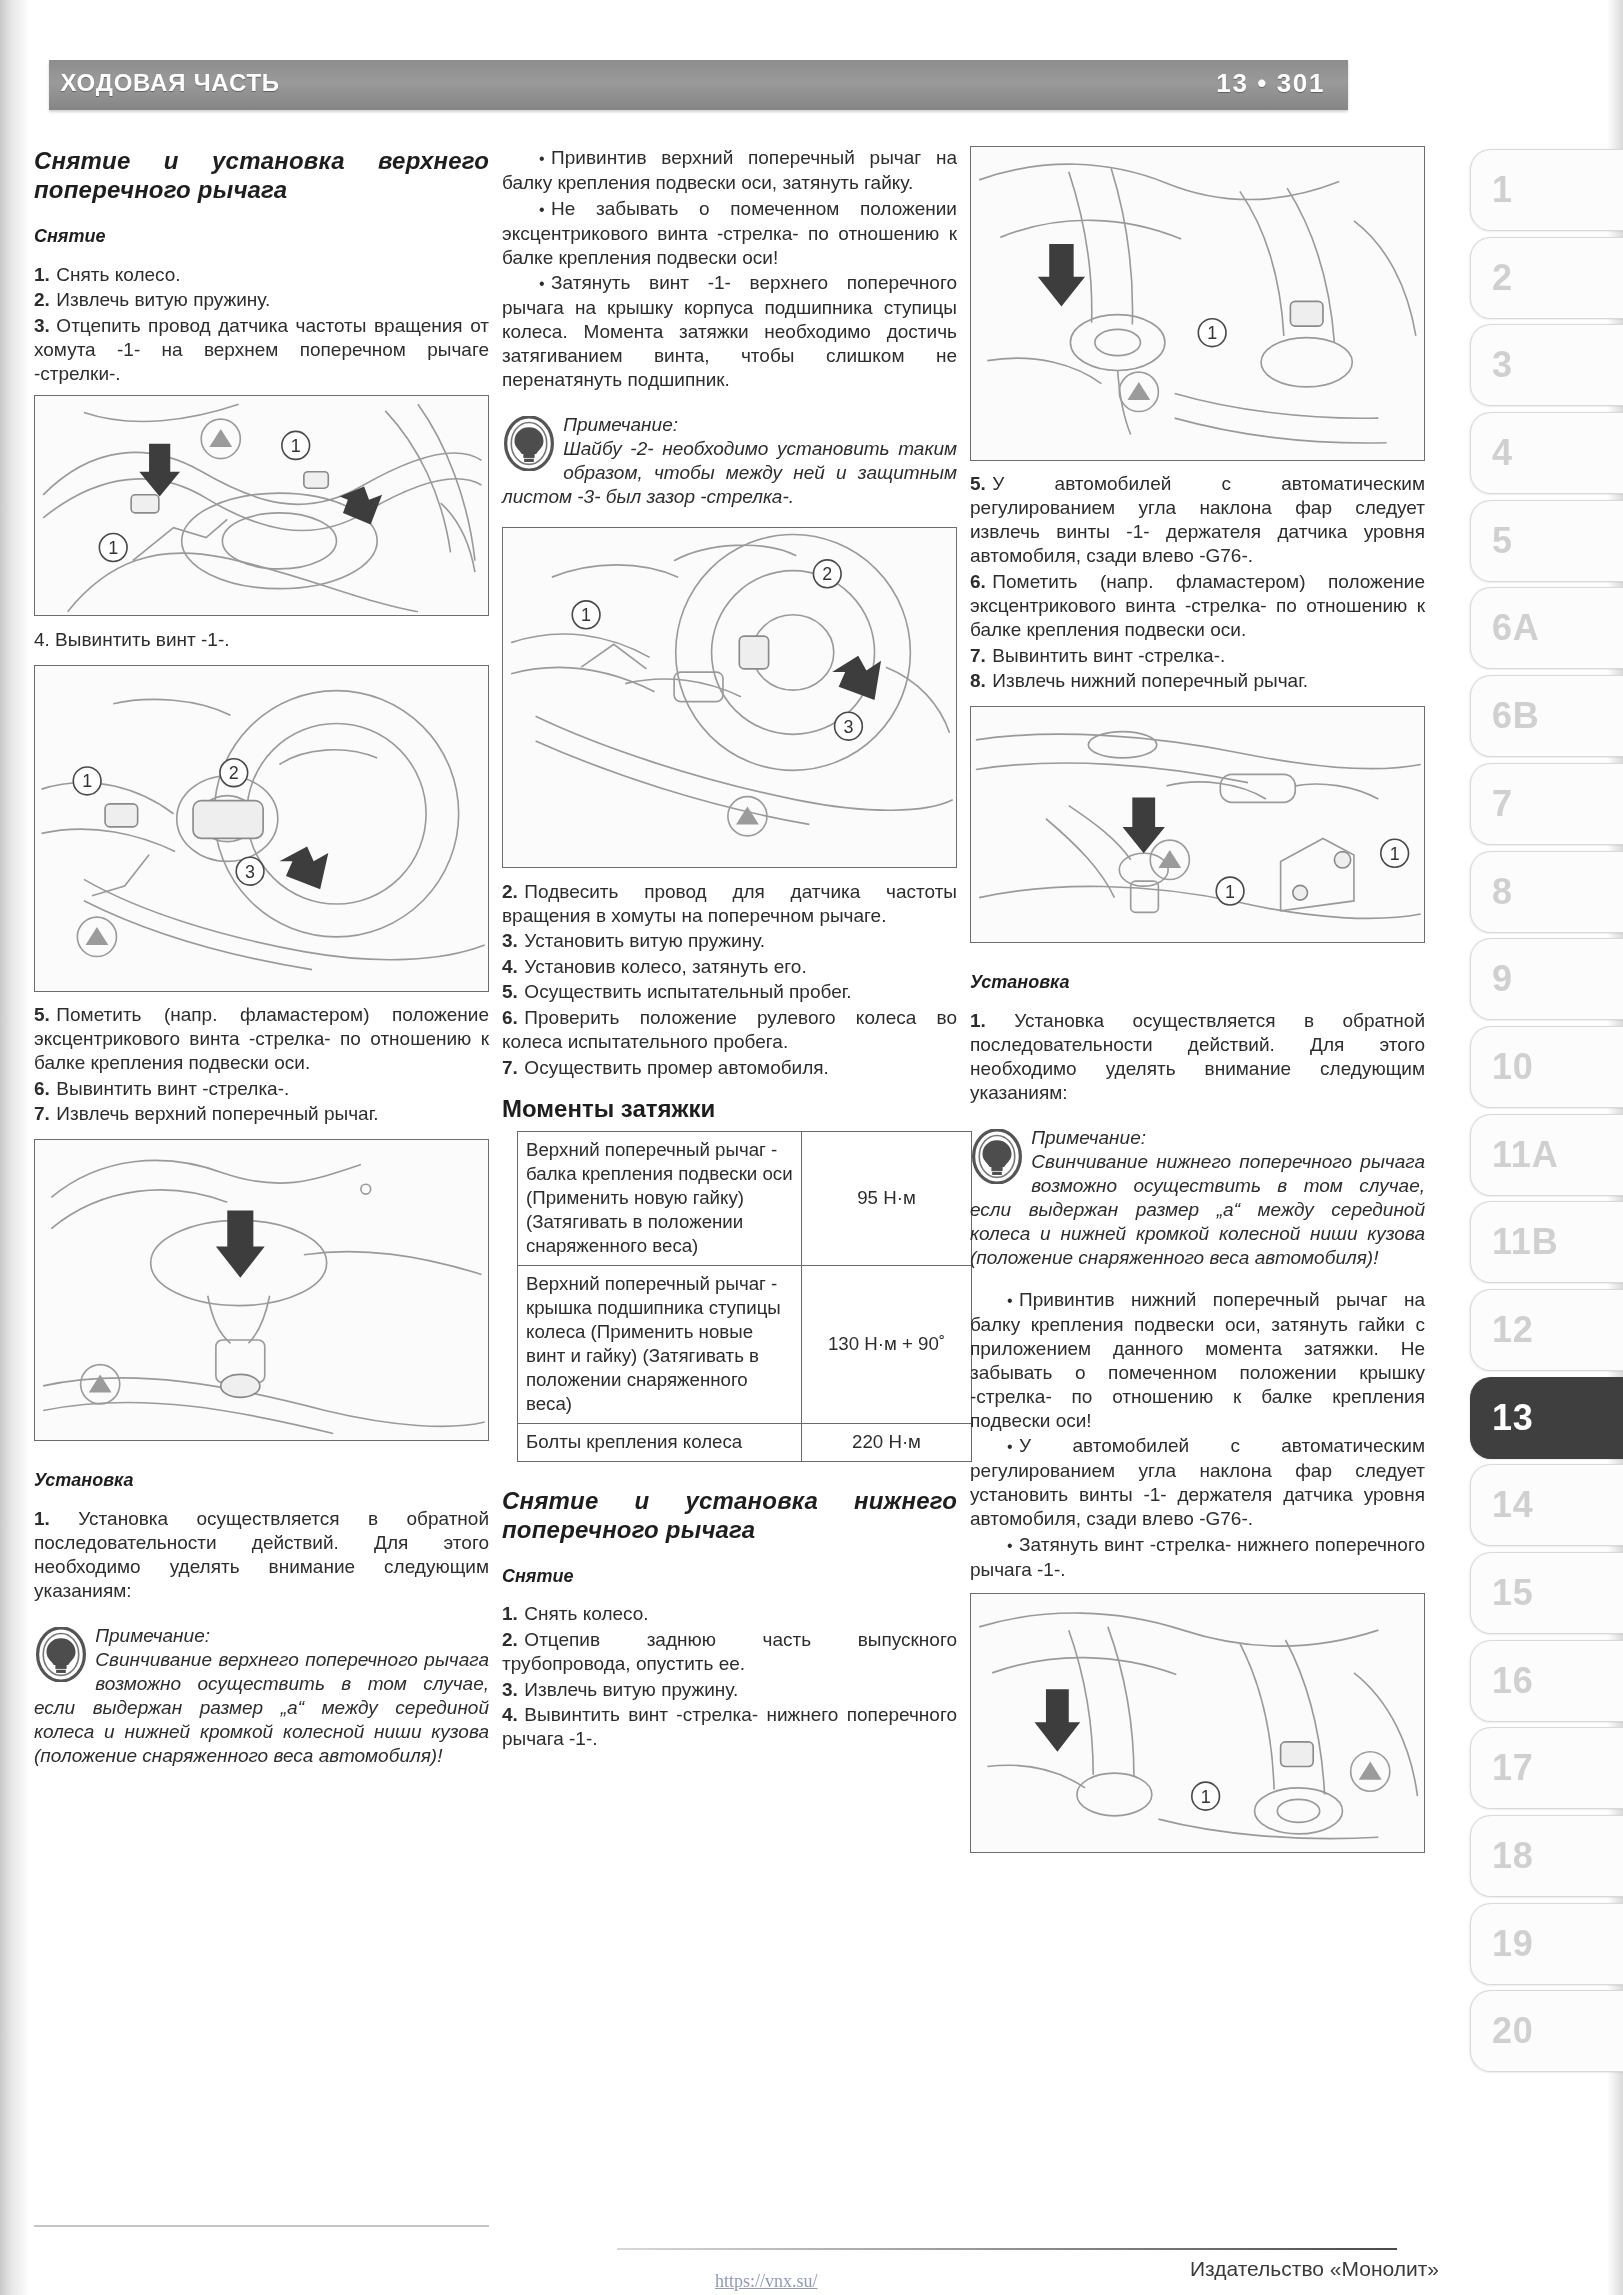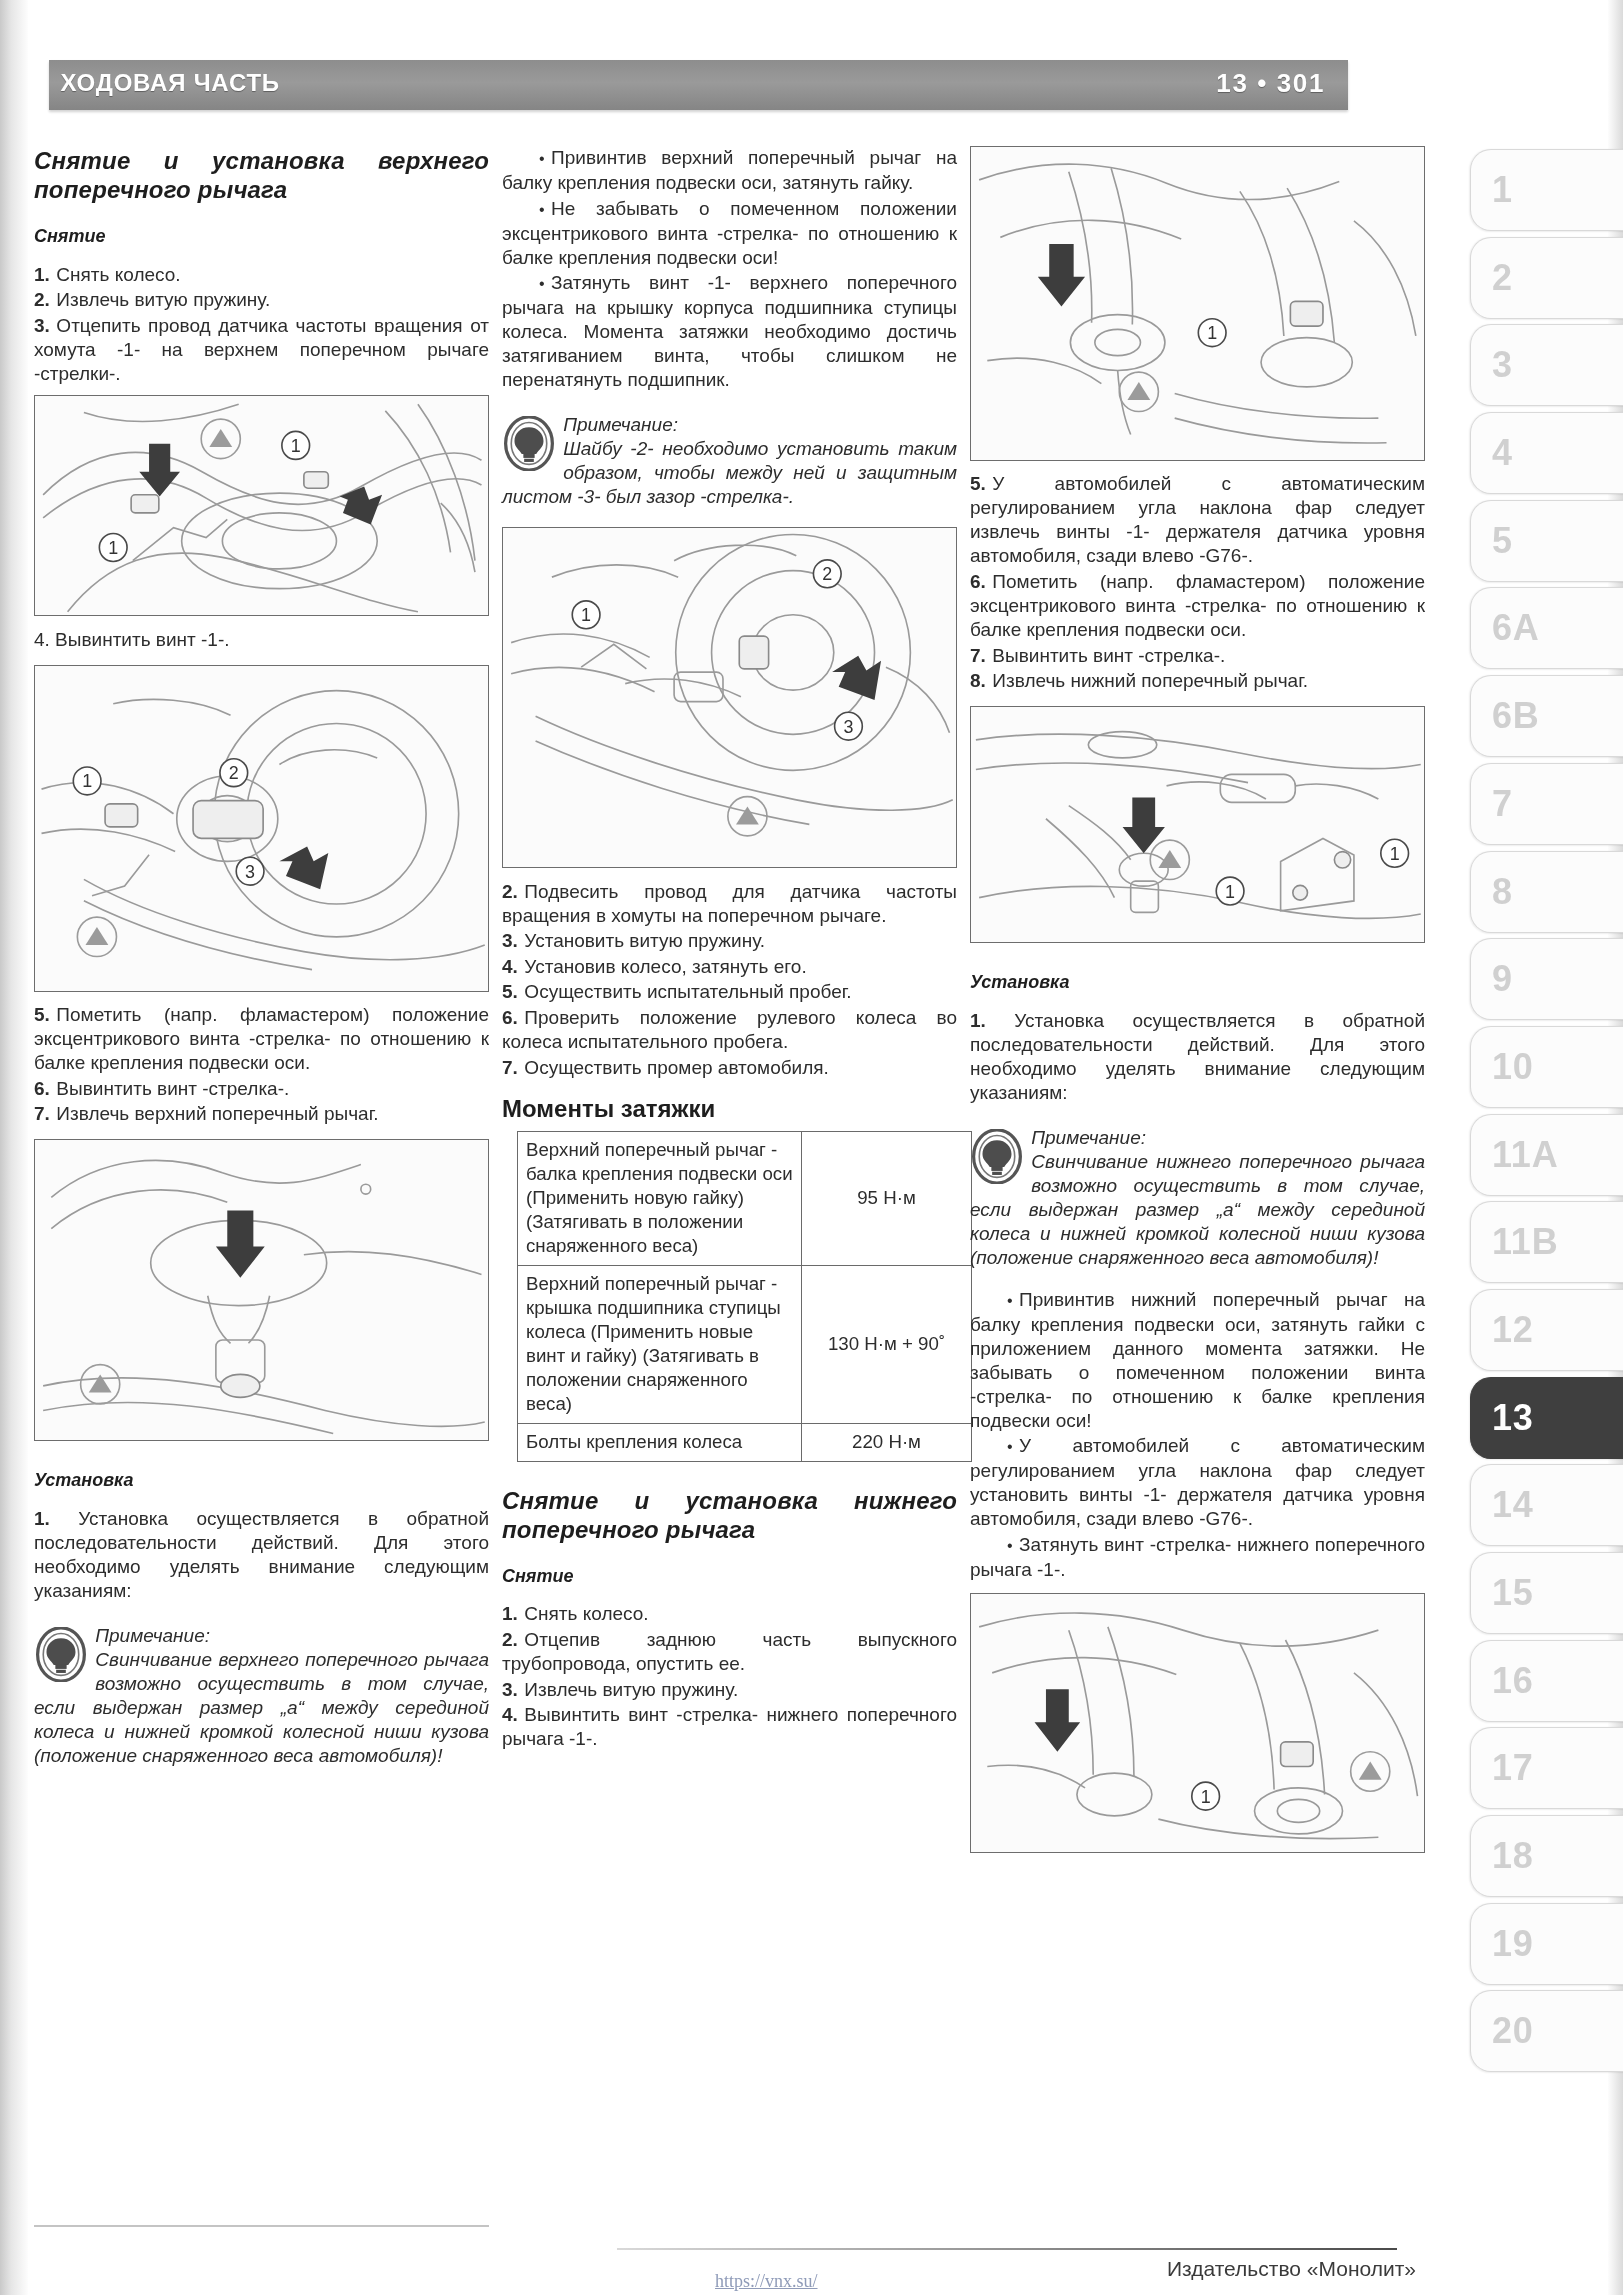--- a/index.html
+++ b/index.html
@@ -162,21 +162,21 @@
     border-color:#3f3f3f;
   }
   .tab.active .tab-label{color:#ffffff;}
 
   
   #footer-rule{
     position:absolute;left:617px;top:2248px;width:780px;height:2.4px;
     background:linear-gradient(to right,#d9d9d9,#4a4a4a);
   }
   #footer-text{
-    position:absolute;right:208px;top:2257px;
+    position:absolute;right:185px;top:2257px;
     font-size:21px;color:#3a3a3a;
   }
   #watermark{
     position:absolute;left:715px;top:2271px;
     font-family:"Liberation Serif", serif;
     font-size:18px;color:#8f9bb8;
     text-decoration:underline;
   }
   #col1-bottom-rule{
     position:absolute;left:34px;top:2225px;width:455px;height:1.6px;
@@ -543,21 +543,21 @@
           <path d="M31 14 C 42 14 49 22 49 31 C 49 39 43 42 40 47 L22 47 C19 42 13 39 13 31 C13 22 20 14 31 14 Z" fill="#4d4d4d"></path>
           <rect x="24" y="47" width="14" height="5" fill="#4d4d4d"></rect>
           <rect x="25" y="53" width="12" height="4" fill="#4d4d4d"></rect>
         </svg>
       </span>
       <span class="note-head">Примечание:</span><br>
       <span class="note-body">Свинчивание нижнего поперечного рычага возможно осуществить в том случае, если выдержан размер „а“ между серединой колеса и нижней кромкой колесной ниши кузова (положение снаряженного веса автомобиля)!</span>
     </div>
 
     <ul class="bullets">
-      <li>Привинтив нижний поперечный рычаг на балку крепления подвески оси, затянуть гайки с приложением данного момента затяжки. Не забывать о помеченном положении винта -стрелка- по отношению к балке крепления подвески оси!</li>
+      <li>Привинтив нижний поперечный рычаг на балку крепления подвески оси, затянуть гайки с приложением данного момента затяжки. Не забывать о помеченном положении крышку -стрелка- по отношению к балке крепления подвески оси!</li>
       <li>У автомобилей с автоматическим регулированием угла наклона фар следует установить винты -1- держателя датчика уровня автомобиля, сзади влево -G76-.</li>
       <li>Затянуть винт -стрелка- нижнего поперечного рычага -1-.</li>
     </ul>
 
     <div class="fig" style="height:258px;margin-top:11.4px;">
       <svg viewBox="0 0 556 314" preserveAspectRatio="none" style="font-size:23.5px">
         <rect x="0" y="0" width="556" height="314" fill="#fbfbfb"></rect>
         <g stroke="#9a9a9a" fill="none" stroke-width="2">
           <path d="M10 40 C 90 16, 180 18, 260 44 C 340 70, 420 70, 500 44"></path>
           <path d="M26 96 C 100 70, 180 72, 252 98"></path>

